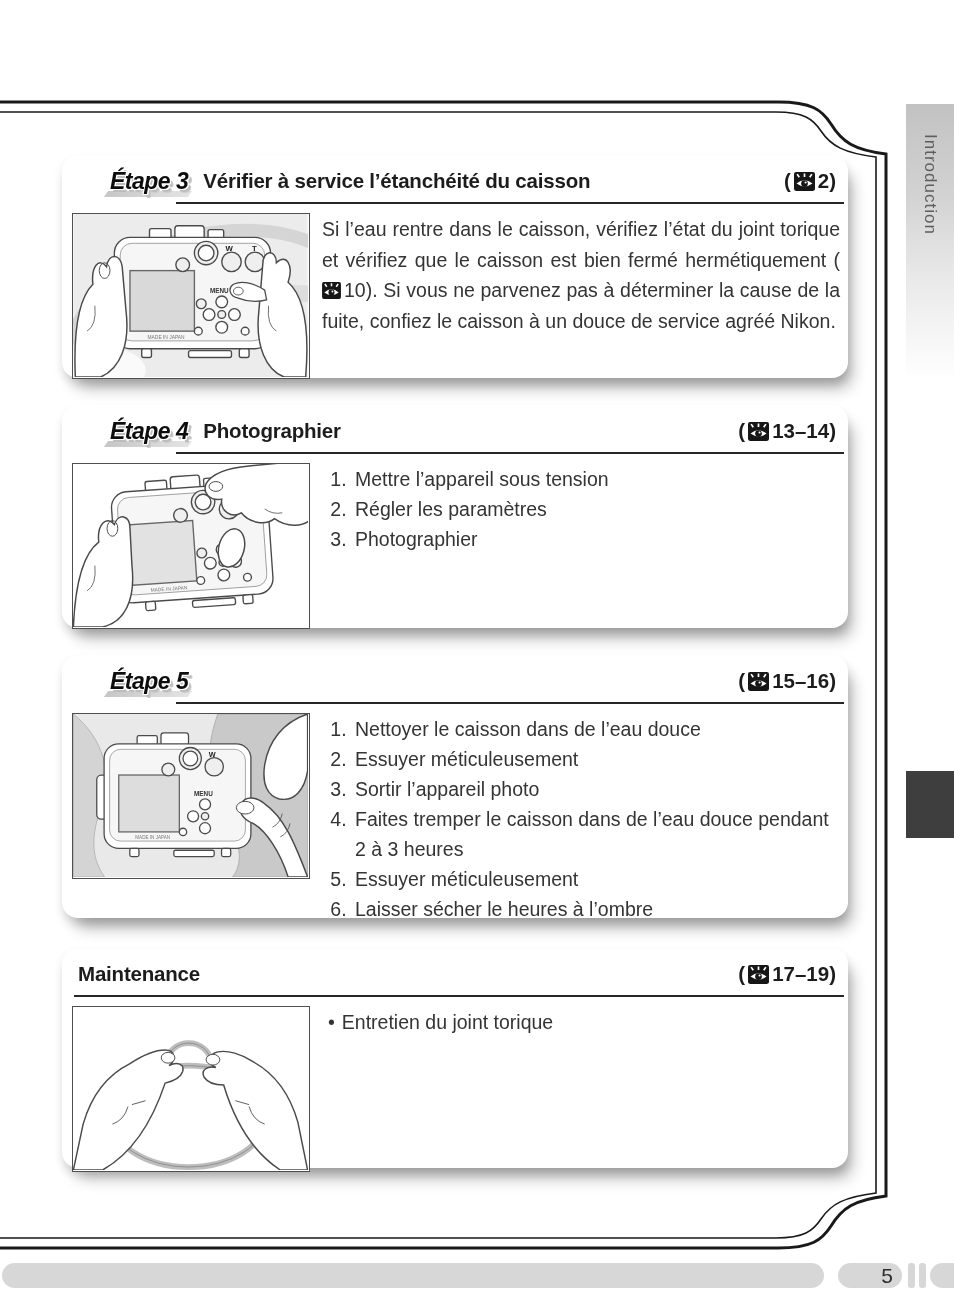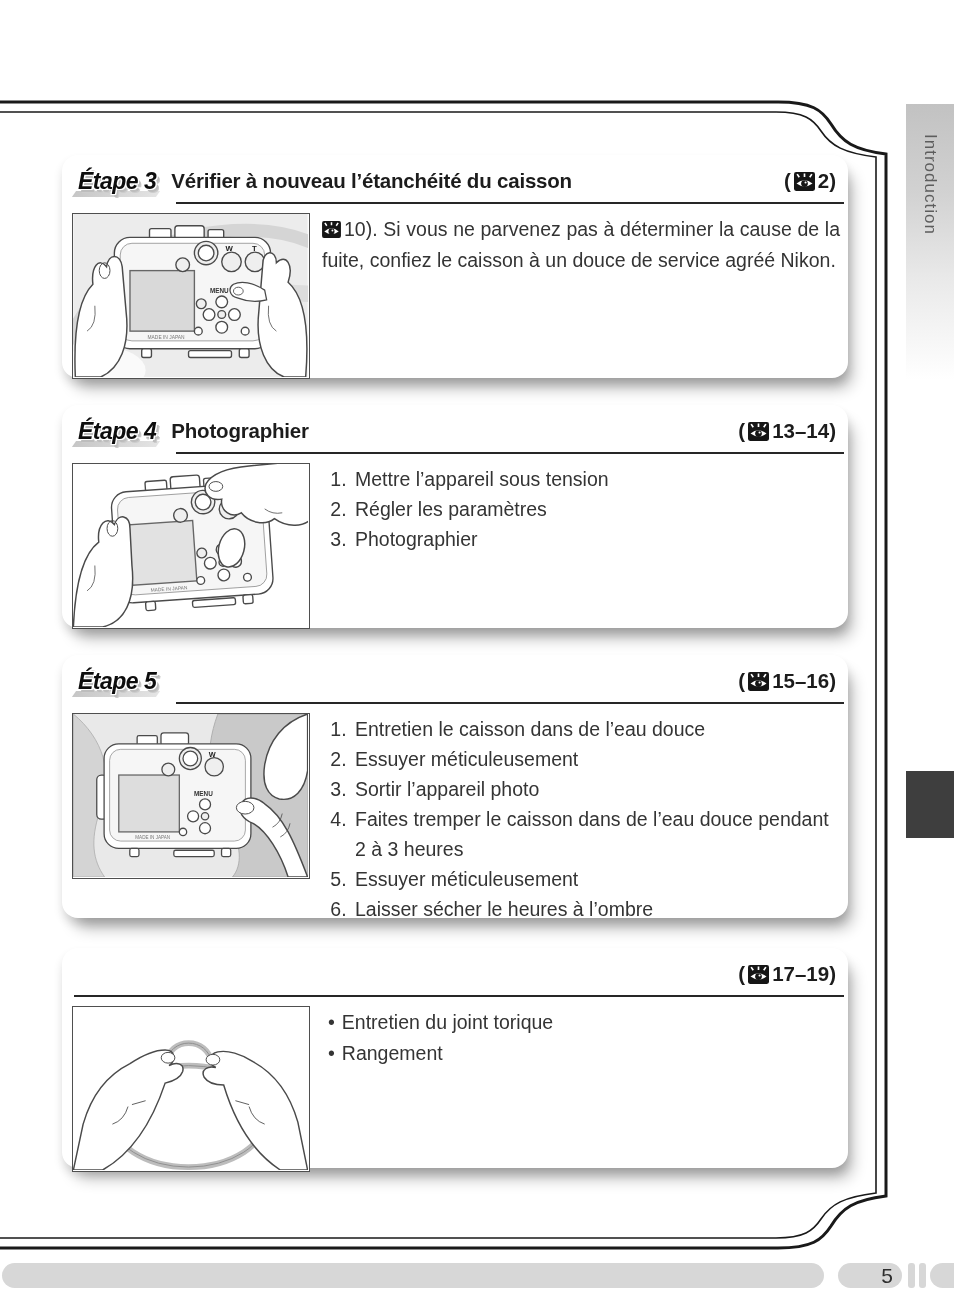--- a/index.html
+++ b/index.html
@@ -26,21 +26,21 @@
   .bar.s2{left:919px;width:7px;border-radius:3px;}
   .bar.b3{left:930px;width:24px;border-radius:13px 0 0 13px;}
 
   
   .sec{position:absolute;left:62px;width:786px;background:#ffffff;border-radius:16px;z-index:3;
        box-shadow:8px 14px 16px -5px rgba(0,0,0,.33),0 6px 10px rgba(0,0,0,.12);box-sizing:border-box;}
   .sec-head{display:flex;align-items:center;gap:9px;padding:9px 12px 2px 14px;height:34px;}
   .badge{position:relative;z-index:0;font-style:italic;font-weight:bold;font-size:23px;
     letter-spacing:-0.5px;color:#0d0d0d;white-space:nowrap;padding:0 6px 0 2px;
     text-shadow:-1.2px -1.2px 0 #fff,1.2px -1.2px 0 #fff,-1.2px 1.2px 0 #fff,1.2px 1.2px 0 #fff,
-                2.5px 3px 0 #bdbdbd,3.5px 4px 0 #cccccc;}
+                2.5px 3px 0 #bdbdbd,3.5px 4px 0 #cccccc;margin-left:32px;}
   .badge::after{content:"";position:absolute;z-index:-1;left:-2px;right:4px;bottom:-2px;height:6px;
     background:linear-gradient(90deg,#c6c6c6,#e4e4e4);transform:skewX(-35deg);}
   .sec-title{font-weight:bold;font-size:20.5px;letter-spacing:-0.2px;color:#1c1c1c;flex:1;white-space:nowrap;}
   .sec-ref{margin-left:auto;display:flex;align-items:center;gap:3px;font-weight:bold;font-size:20.5px;color:#1c1c1c;white-space:nowrap;}
   .sec-rule{border-top:2.4px solid #262626;margin:2px 4px 0 114px;}
   .sec-rule.full{margin-left:12px;}
   .sec-body{display:flex;align-items:flex-start;gap:12px;padding:9px 8px 0 10px;}
   .illus{width:238px;height:166px;border:1.5px solid #4f4f4f;box-sizing:border-box;background:#fff;flex:none;overflow:hidden;}
   .illus svg{display:block;}
 
@@ -65,21 +65,21 @@
   </svg>
 
   <div class="intro-tab">
     <span>Introduction</span>
   </div>
   <div class="chapter-tab"></div>
 
   <div class="sec" style="top:155px;height:223px;">
     <div class="sec-head">
       <span class="badge">Étape 3</span>
-      <span class="sec-title">Vérifier à nouveau l’étanchéité du caisson</span>
+      <span class="sec-title">Vérifier à service l’étanchéité du caisson</span>
       <span class="sec-ref">
         <span>(</span>
         <svg class="eye" width="21" height="19" viewBox="0 0 20 18">
           <rect width="20" height="18" rx="2" fill="#161616"></rect>
           <path d="M5,5 L3,2 M10,4.6 L10,1.4 M15,5 L17,2" stroke="#fff" stroke-width="1.6" fill="none"></path>
           <path d="M2.4,11 Q10,4.6 17.6,11 Q10,16.6 2.4,11 Z" fill="#fff"></path>
           <circle cx="10" cy="11" r="3.2" fill="#161616"></circle>
           <circle cx="11" cy="10" r="1" fill="#fff"></circle>
         </svg>
         <span>2)</span>
@@ -126,21 +126,21 @@
             <path d="M2,167 C0,120 6,86 20,72 C18,54 26,44 34,54 C36,40 48,40 50,54 L54,100 C58,134 48,158 28,167 Z"></path>
             <path d="M238,167 C242,118 236,84 220,70 C226,52 218,40 208,50 C208,36 194,36 194,52 L190,100 C186,136 198,160 216,167 Z"></path>
             <path d="M196,78 C184,70 172,68 164,72 C158,76 160,84 168,86 C178,90 190,90 198,88 Z" stroke-width="1.3"></path>
           </g>
           <ellipse cx="32" cy="58" rx="5.5" ry="8" fill="none" stroke="#4a4a4a" stroke-width="1"></ellipse>
           <ellipse cx="169" cy="79" rx="5" ry="4" fill="none" stroke="#4a4a4a" stroke-width="0.9"></ellipse>
           <path d="M14,120 q10,-6 8,-26 M208,120 q-10,-6 -8,-26" fill="none" stroke="#4a4a4a" stroke-width="0.8"></path>
         </svg>
       </div>
       <div class="para">
-        <span class="ref-inline">
+        <span>Si l’eau rentre dans le caisson, vérifiez l’état du joint torique et vérifiez que le caisson est bien fermé hermétiquement (</span><span class="ref-inline">
             <svg class="eye" width="19" height="17" viewBox="0 0 20 18">
               <rect width="20" height="18" rx="2" fill="#161616"></rect>
               <path d="M5,5 L3,2 M10,4.6 L10,1.4 M15,5 L17,2" stroke="#fff" stroke-width="1.6" fill="none"></path>
               <path d="M2.4,11 Q10,4.6 17.6,11 Q10,16.6 2.4,11 Z" fill="#fff"></path>
               <circle cx="10" cy="11" r="3.2" fill="#161616"></circle>
               <circle cx="11" cy="10" r="1" fill="#fff"></circle>
             </svg>
             <span>10</span>
           </span><span>). Si vous ne parvenez pas à déterminer la cause de la fuite, confiez le caisson à un douce de service agréé Nikon.</span>
       </div>
@@ -265,32 +265,33 @@
           </g>
           <g fill="#ffffff" stroke="#4a4a4a" stroke-width="1.5">
             <path d="M240,0 C215,8 200,28 196,52 C193,72 199,84 211,87 C226,90 237,78 240,58 Z"></path>
             <path d="M240,167 C226,130 215,105 196,92 C186,84 176,84 172,92 C168,100 174,108 184,112 C198,120 212,142 220,167 Z"></path>
           </g>
           <ellipse cx="176" cy="96" rx="9" ry="6.5" fill="#fff" stroke="#4a4a4a" stroke-width="1"></ellipse>
           <path d="M204,116 q8,-4 10,-14 M212,126 q8,-4 10,-14" fill="none" stroke="#4a4a4a" stroke-width="0.8"></path>
         </svg>
       </div>
       <ol class="steps">
-        <li>Entretien le caisson dans de l’eau douce</li>
+        <li>Nettoyer le caisson dans de l’eau douce</li>
         <li>Essuyer méticuleusement</li>
         <li>Sortir l’appareil photo</li>
         <li>Faites tremper le caisson dans de l’eau douce pendant 2 à 3 heures</li>
         <li>Essuyer méticuleusement</li>
         <li>Laisser sécher le heures à l’ombre</li>
       </ol>
     </div>
   </div>
 
   <div class="sec" style="top:948px;height:220px;">
     <div class="sec-head">
+      <span class="sec-title" style="margin-left:2px;">Maintenance</span>
       <span class="sec-ref">
         <span>(</span>
         <svg class="eye" width="21" height="19" viewBox="0 0 20 18">
           <rect width="20" height="18" rx="2" fill="#161616"></rect>
           <path d="M5,5 L3,2 M10,4.6 L10,1.4 M15,5 L17,2" stroke="#fff" stroke-width="1.6" fill="none"></path>
           <path d="M2.4,11 Q10,4.6 17.6,11 Q10,16.6 2.4,11 Z" fill="#fff"></path>
           <circle cx="10" cy="11" r="3.2" fill="#161616"></circle>
           <circle cx="11" cy="10" r="1" fill="#fff"></circle>
         </svg>
         <span>17–19)</span>
@@ -309,21 +310,20 @@
             <path d="M0,167 L10,120 C18,92 34,70 58,58 C70,50 84,44 94,44 C104,44 106,54 98,60 C106,56 114,58 112,66 C110,72 102,76 94,78 C80,120 60,150 30,167 Z"></path>
             <path d="M240,167 L230,118 C222,90 206,68 184,56 C172,48 158,44 148,46 C138,48 138,58 146,62 C138,60 130,64 134,72 C138,78 146,80 154,80 C166,120 186,150 212,167 Z"></path>
           </g>
           <ellipse cx="97" cy="52" rx="7" ry="5.5" fill="#fff" stroke="#4a4a4a" stroke-width="1"></ellipse>
           <ellipse cx="143" cy="54" rx="7" ry="5.5" fill="#fff" stroke="#4a4a4a" stroke-width="1"></ellipse>
           <path d="M40,120 q12,-4 16,-18 M196,120 q-12,-4 -16,-18 M60,100 l14,-4 M180,100 l-14,-4" fill="none" stroke="#4a4a4a" stroke-width="0.9"></path>
         </svg>
       </div>
       <ul class="dots">
         <li>Entretien du joint torique</li>
-        <li>Rangement</li>
       </ul>
     </div>
   </div>
 
   <div class="bar b1"></div>
   <div class="bar b2">
     <span class="num">5</span>
   </div>
   <div class="bar s1"></div>
   <div class="bar s2"></div>

